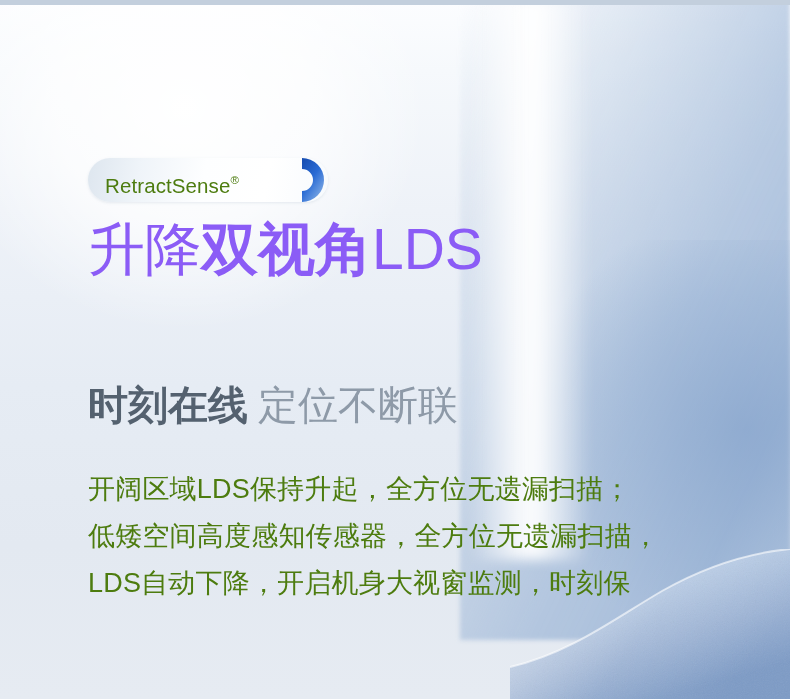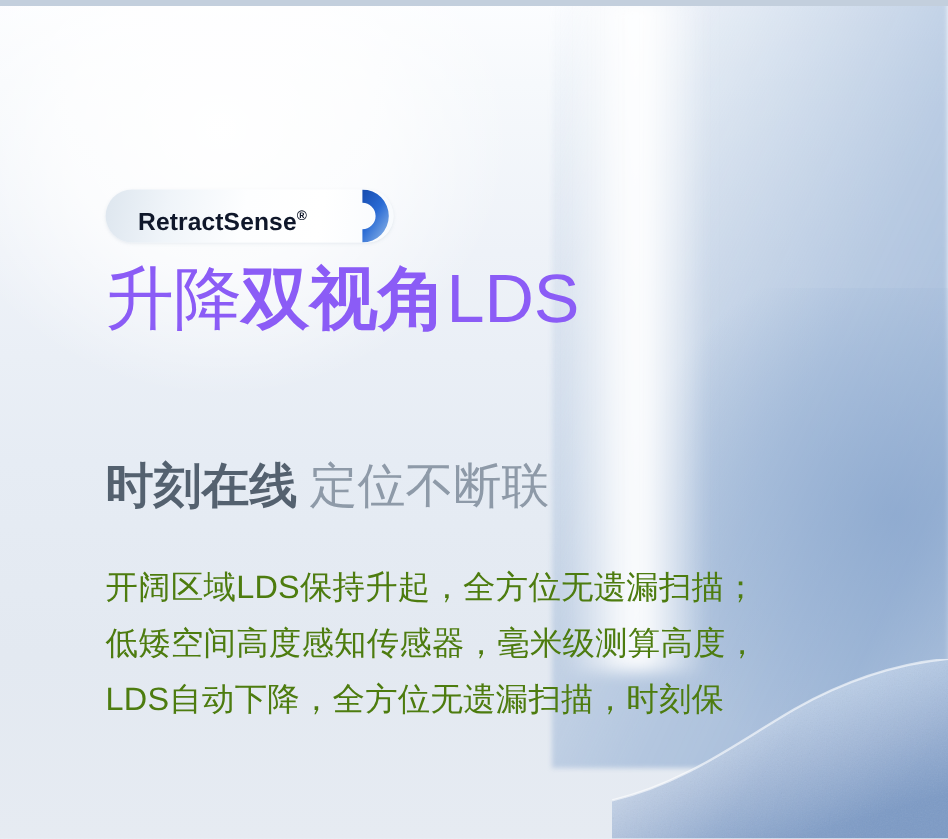--- a/index.html
+++ b/index.html
@@ -122,28 +122,27 @@
     box-shadow:0 1px 3px rgba(120,140,170,.16);
   }
   .brand-arc {
     position:absolute;
     right:-16px; top:0;
     width:48px; height:44px;
   }
   .brand-arc svg { display:block; }
   .brand-text {
     position:absolute;
-    left:27px; top:0;
+    left:17px; top:0;
     height:44px;
     line-height:44px;
     font-size:20.5px;
     letter-spacing:.1px;
-    color:#0f172a;
+    color:#4d7c0f;
     white-space:nowrap;
-    font-weight:bold;
   }
   .brand-text .reg {
     font-size:11.5px;
     vertical-align:9px;
     letter-spacing:0;
   }
 
   
   .headline {
     position:absolute;
@@ -255,18 +254,18 @@
       </div>
       <div class="brand-text"><span>RetractSense</span><span class="reg">®</span></div>
     </div>
 
     <h1 class="headline"><span>升降</span><span class="hl-strong">双视角</span><span class="hl-latin">LDS</span></h1>
 
     <h2 class="subhead"><span class="sh-strong">时刻在线</span><span class="sh-light">定位不断联</span></h2>
 
     <div class="body-copy">
       <p>开阔区域LDS保持升起，全方位无遗漏扫描；</p>
-      <p>低矮空间高度感知传感器，毫米级测算高度，</p>
-      <p>LDS自动下降，全方位无遗漏扫描，时刻保</p>
+      <p>低矮空间高度感知传感器，全方位无遗漏扫描，</p>
+      <p>LDS自动下降，开启机身大视窗监测，时刻保</p>
     </div>
 
   </div>
 </div>
 
 </body></html>

